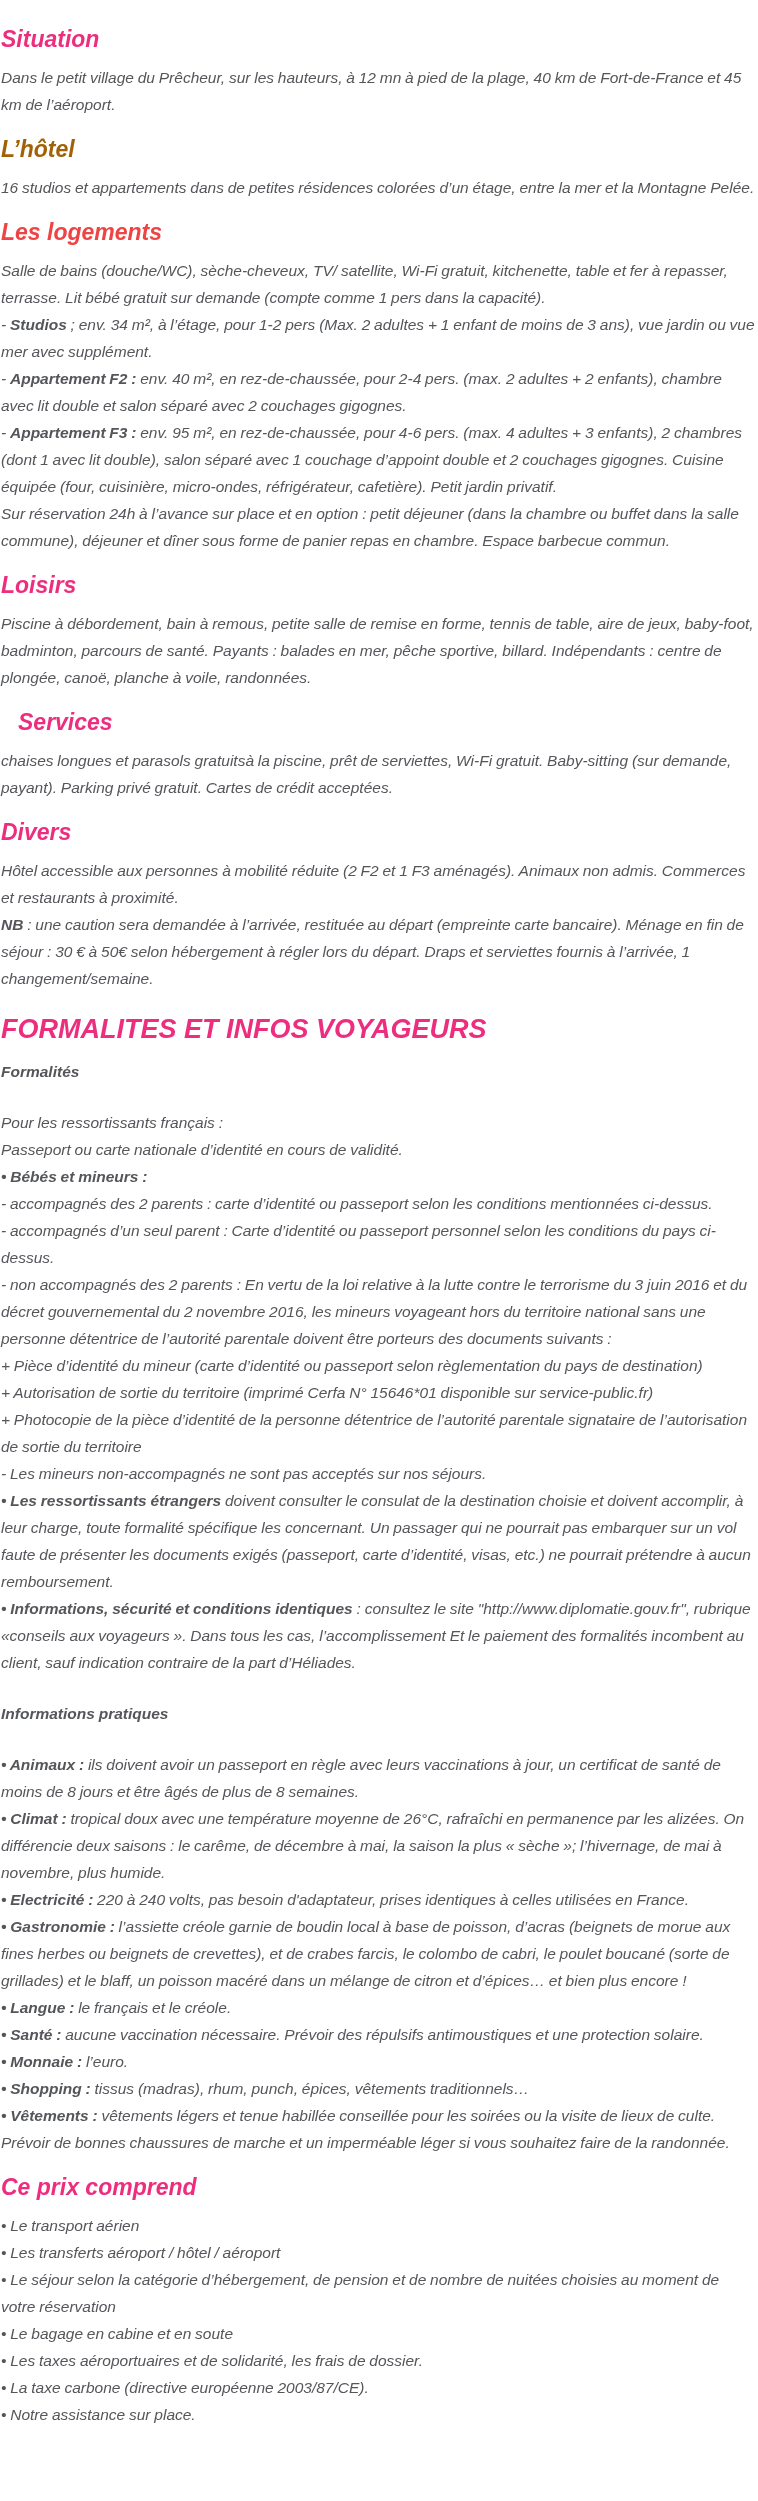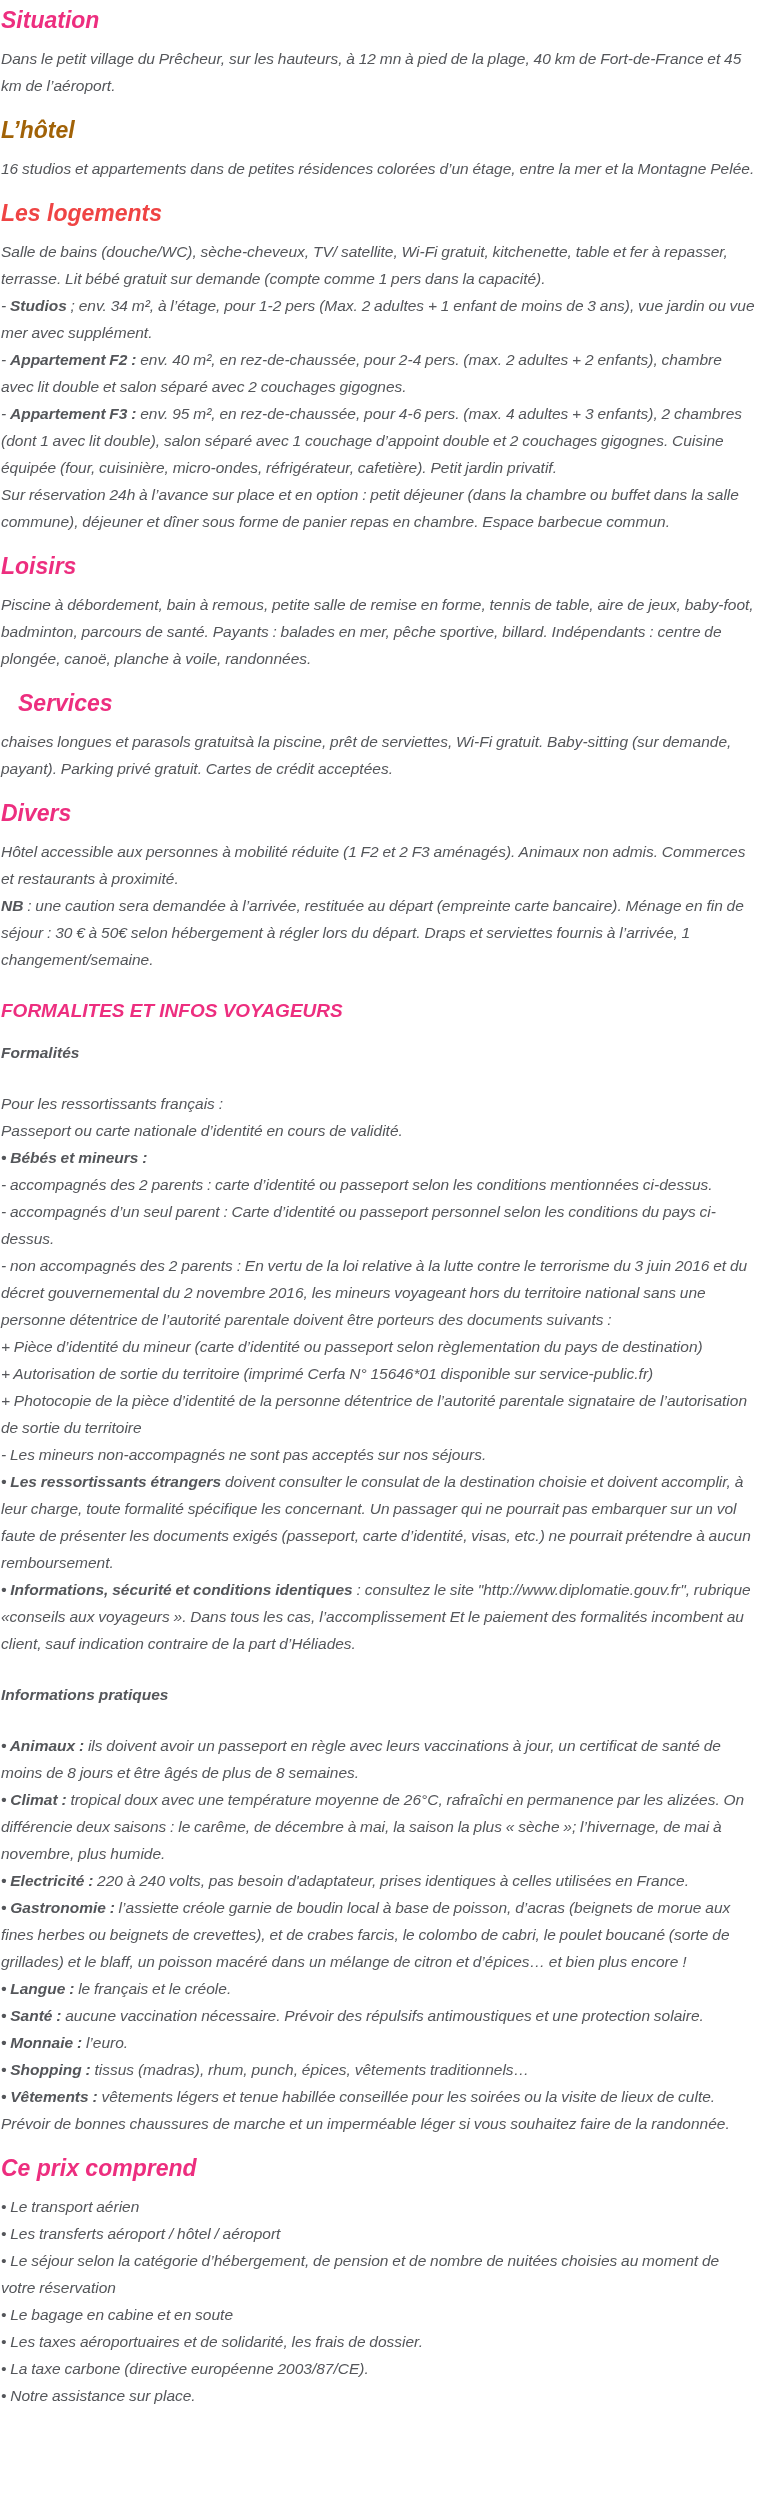--- a/index.html
+++ b/index.html
@@ -21,42 +21,42 @@
     font-weight: 800;
     font-style: italic;
     letter-spacing: 0;
   }
   .heading.section {
     font-size: 23px;
     line-height: 28px;
     margin: 17px 0 11px 0;
   }
   .heading.major {
-    font-size: 19px;
+    font-size: 27px;
     line-height: 33px;
     margin: 21px 0 12px 0;
     text-transform: none;
   }
   .doc-section:first-child .heading { margin-top: 0; }
   .para, .subheading {
     font-size: 15.5px;
     line-height: 27px;
     margin: 0;
     word-spacing: -0.5px;
   }
   .subheading { font-weight: 700; }
   .bold { font-weight: 700; }
   .spacer { height: 24px; }
 </style>
 </head>
 <body style="color: rgb(84, 86, 90); background: rgb(255, 255, 255);">
 
 <main class="doc">
     <section class="doc-section">
-      <h2 class="heading section" style="color: rgb(237, 46, 127);">Situation</h2>
+      <h2 class="heading section" style="color: rgb(237, 46, 127); margin-top: 19px;">Situation</h2>
       <p class="para"><span>Dans le petit village du Prêcheur, sur les hauteurs, à 12 mn à pied de la plage,  40 km de Fort-de-France et 45 km de l’aéroport.</span></p>
     </section>
     <section class="doc-section">
       <h2 class="heading section" style="color: #a16207;">L’hôtel</h2>
       <p class="para"><span>16 studios et appartements dans de petites résidences colorées d’un étage, entre la mer et la Montagne Pelée.</span></p>
     </section>
     <section class="doc-section">
       <h2 class="heading section" style="color: #ef4444; font-style: italic;">Les logements</h2>
       <p class="para"><span>Salle de bains (douche/WC), sèche-cheveux, TV/ satellite, Wi-Fi gratuit, kitchenette, table et fer à repasser, terrasse. Lit bébé gratuit sur demande (compte comme 1 pers dans la capacité).</span></p>
       <p class="para"><span>- </span><span class="bold">Studios</span><span> ; env. 34 m², à l’étage, pour 1-2 pers (Max. 2 adultes + 1 enfant de  moins de 3 ans), vue jardin ou vue mer avec supplément.</span></p>
@@ -69,21 +69,21 @@
     <section class="doc-section">
       <h2 class="heading section" style="color: rgb(237, 46, 127);">Loisirs</h2>
       <p class="para"><span>Piscine à débordement, bain à remous, petite salle de remise en forme, tennis de table, aire de jeux, baby-foot, badminton, parcours de santé. Payants : balades en mer, pêche sportive, billard. Indépendants : centre de plongée, canoë, planche à voile, randonnées.</span></p>
     </section>
     <section class="doc-section">
       <h2 class="heading section" style="color: rgb(237, 46, 127); padding-left: 17px;">Services</h2>
       <p class="para"><span>chaises longues et parasols gratuitsà la piscine, prêt de serviettes, Wi-Fi gratuit. Baby-sitting (sur demande, payant). Parking privé gratuit. Cartes de crédit acceptées.</span></p>
     </section>
     <section class="doc-section">
       <h2 class="heading section" style="color: rgb(237, 46, 127);">Divers</h2>
-      <p class="para"><span>Hôtel accessible aux personnes à mobilité réduite (1 F2 et 2 F3 aménagés). Animaux non admis. Commerces et restaurants à proximité.</span></p>
+      <p class="para"><span>Hôtel accessible aux personnes à mobilité réduite (2 F2 et 1 F3 aménagés). Animaux non admis. Commerces et restaurants à proximité.</span></p>
       <p class="para"><span class="bold">NB</span><span> : une caution sera demandée à l’arrivée, restituée au départ (empreinte carte bancaire). Ménage en fin de séjour : 30 € à 50€ selon hébergement à régler lors du départ. Draps et serviettes fournis à l’arrivée, 1 changement/semaine.</span></p>
     </section>
     <section class="doc-section">
       <h1 class="heading major" style="color: rgb(237, 46, 127);">FORMALITES ET INFOS VOYAGEURS</h1>
       <p class="subheading"><span class="bold">Formalités</span></p>
       <div class="spacer"></div>
       <p class="para"><span>Pour les ressortissants français :</span></p>
       <p class="para"><span>Passeport ou carte nationale d’identité en cours de validité.</span></p>
       <p class="para"><span class="bold">• Bébés et mineurs :</span></p>
       <p class="para"><span>- accompagnés des 2 parents : carte d’identité ou passeport selon les conditions mentionnées ci-dessus.</span></p>

